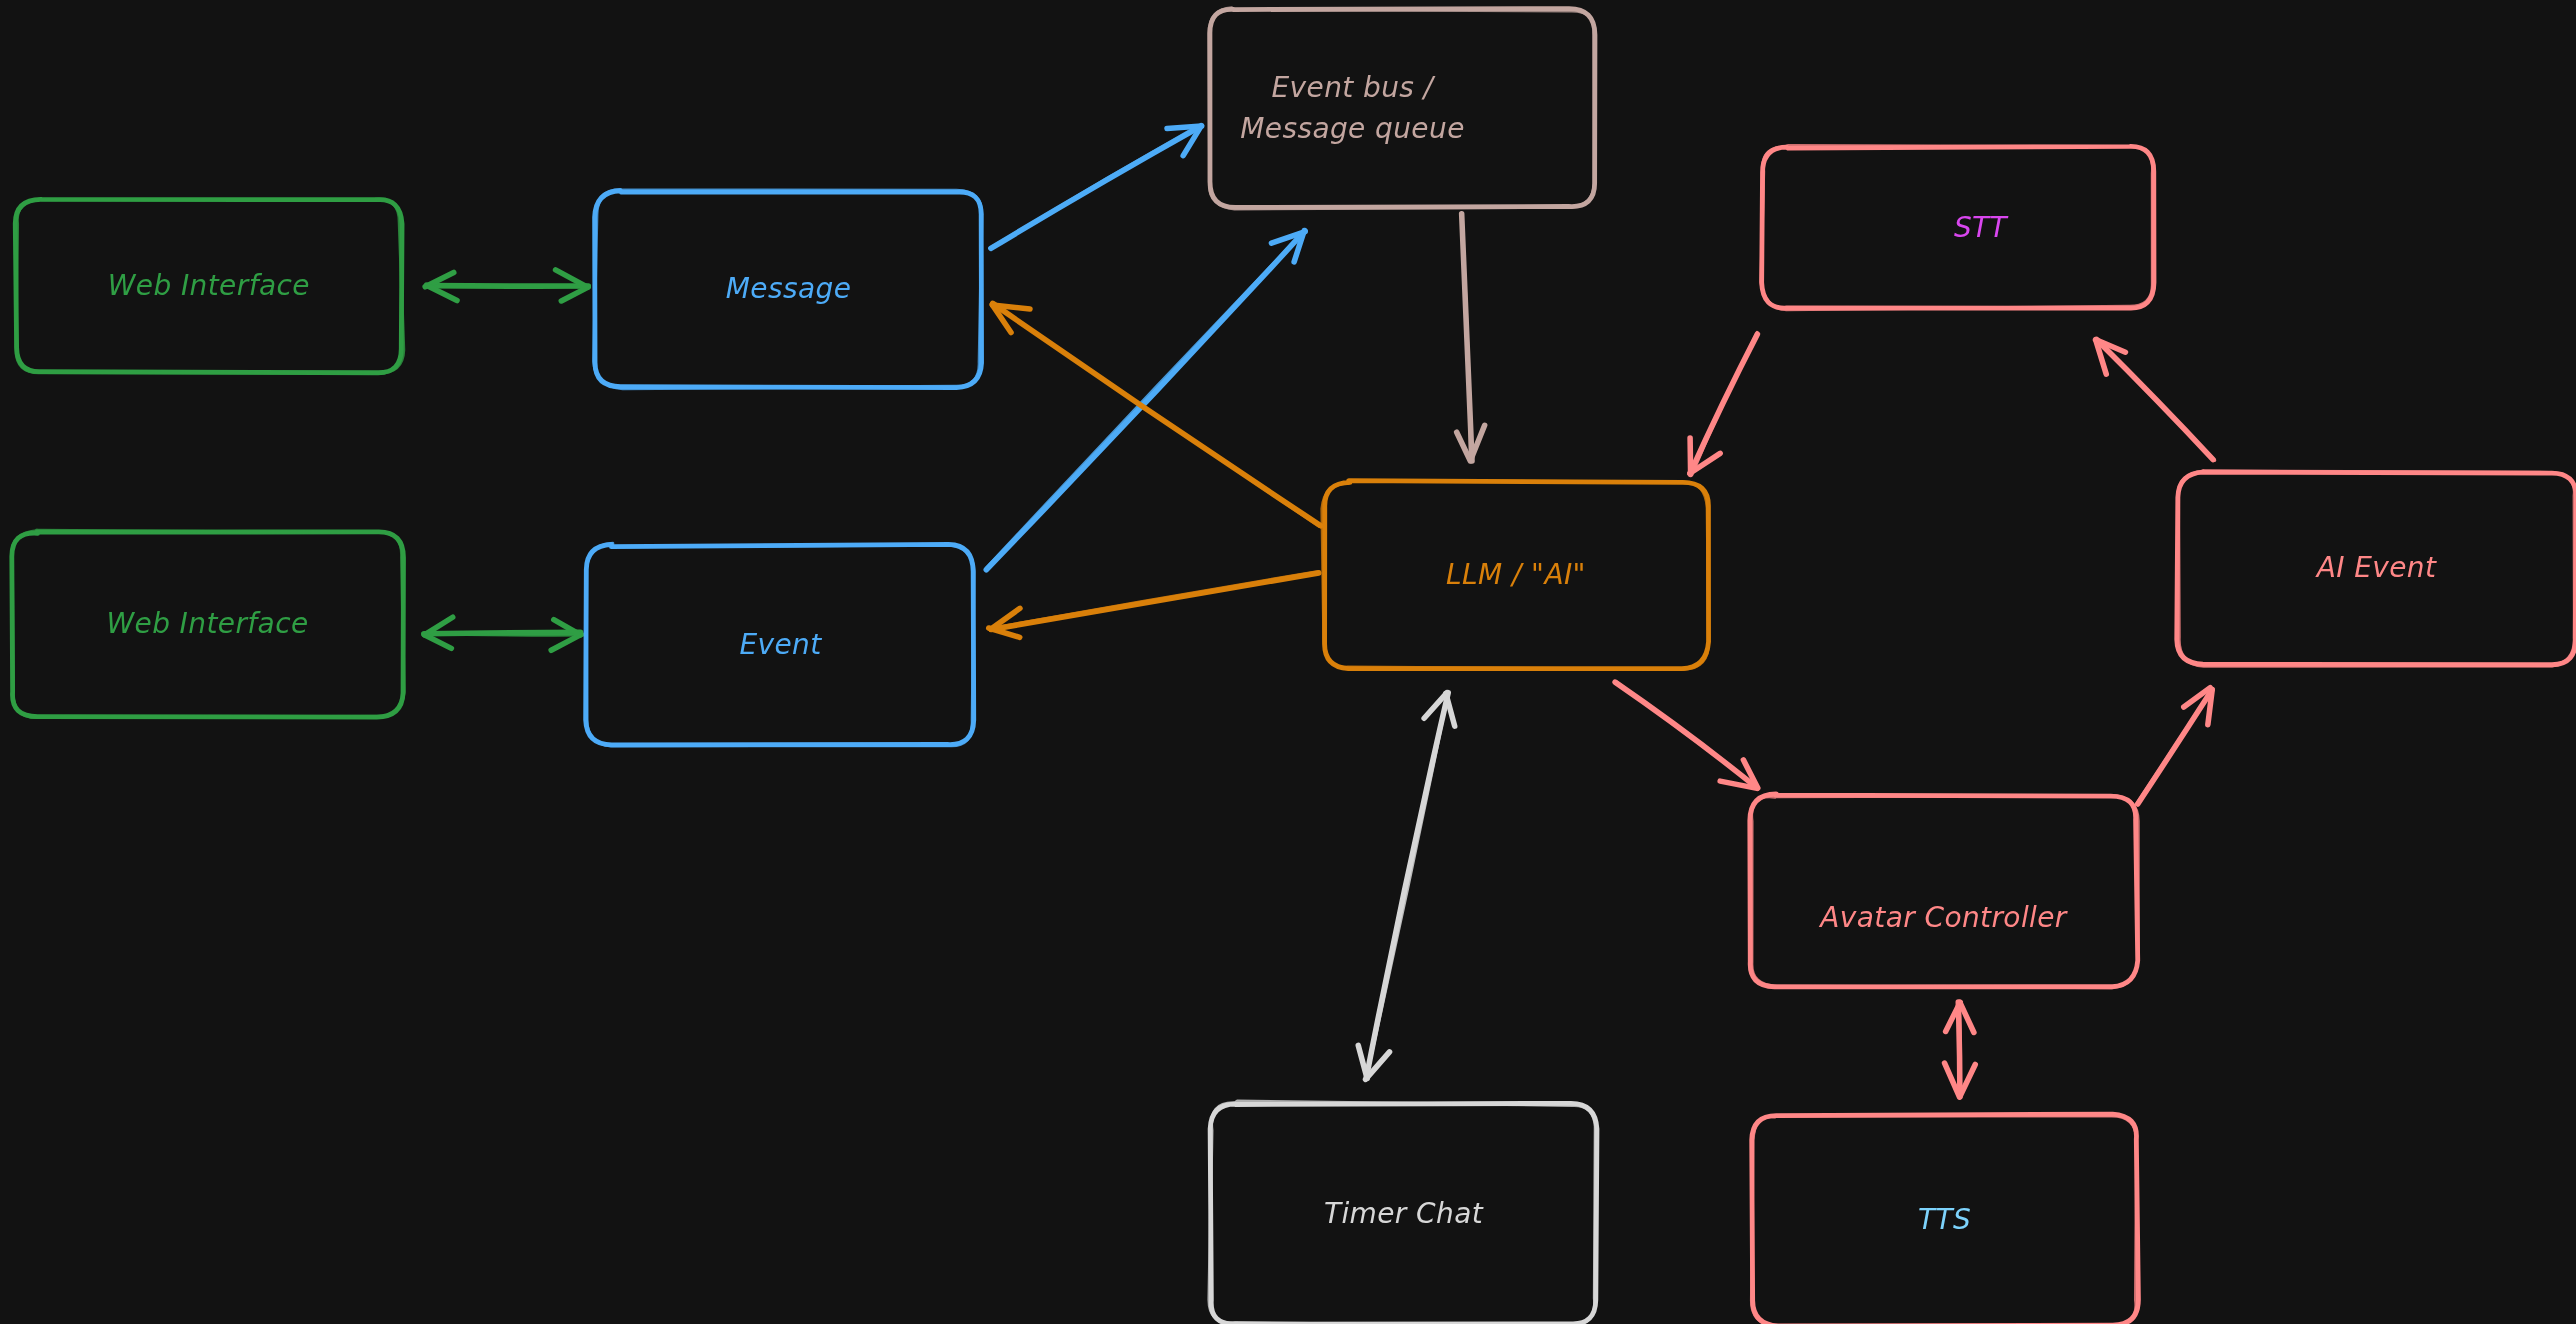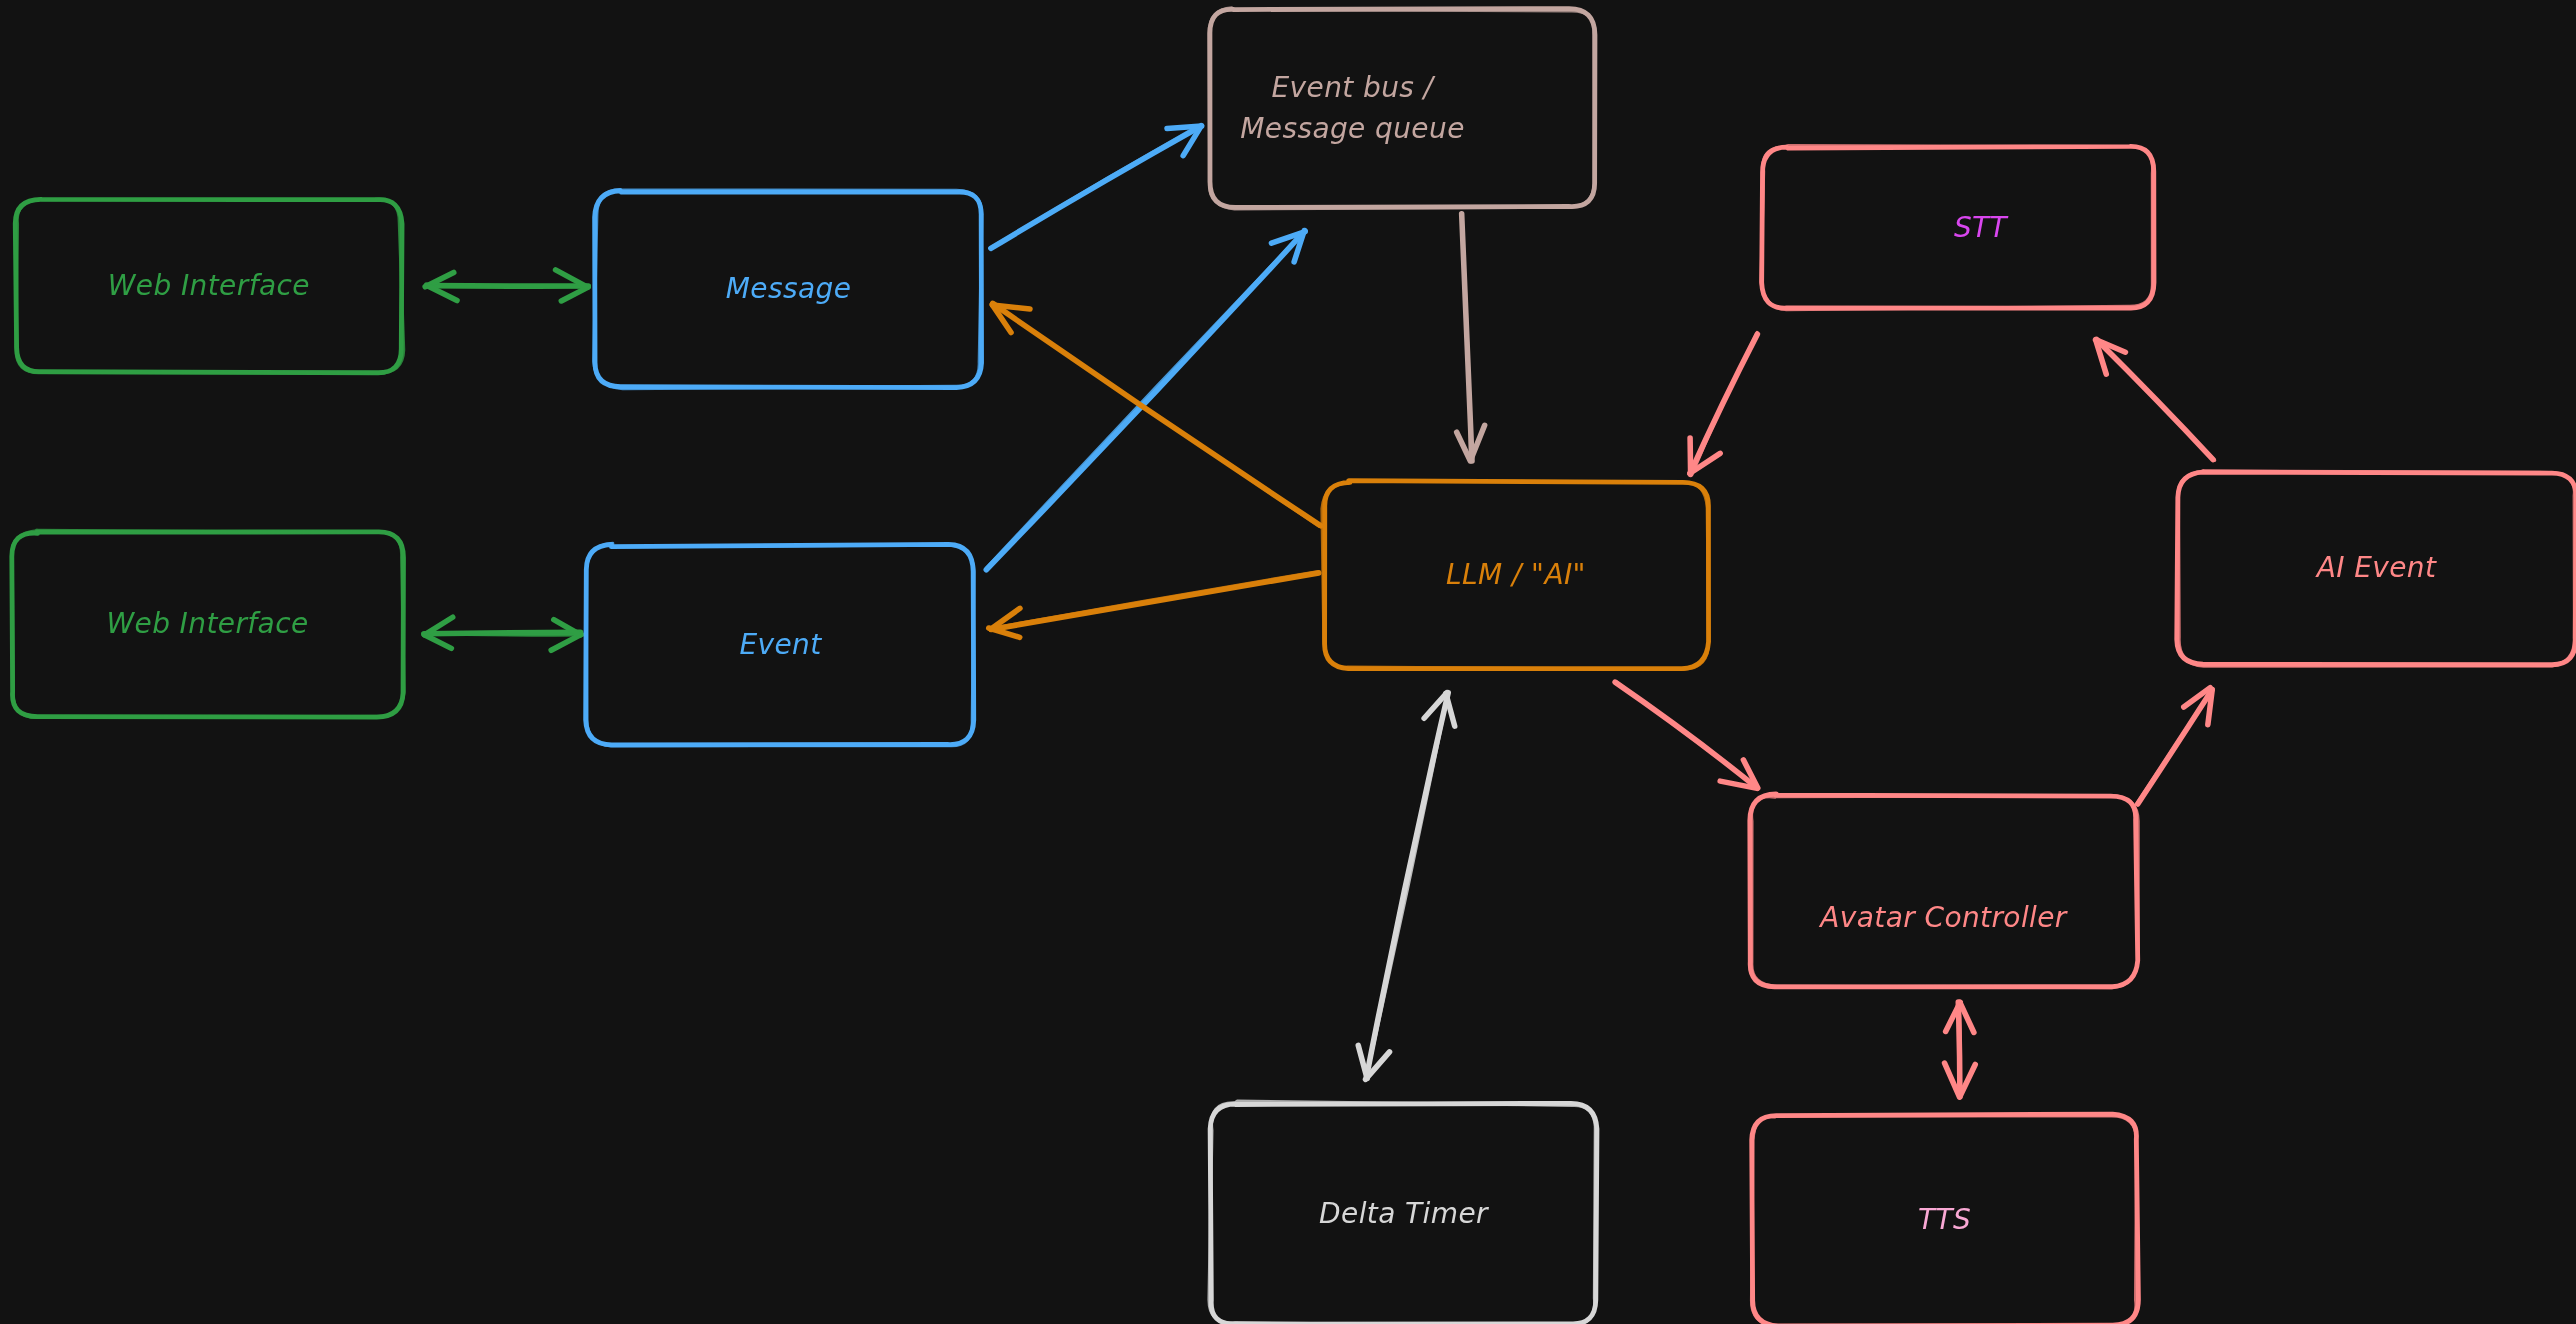--- a/index.html
+++ b/index.html
@@ -387,20 +387,20 @@
       </g>
   </svg>
   <div id="labels-group">
       <div class="node-label" style="left: 16.3px; top: 199px; width: 385px; height: 174px; color: rgb(47, 158, 68);">Web Interface</div>
       <div class="node-label" style="left: 12px; top: 532px; width: 391px; height: 185px; color: rgb(47, 158, 68);">Web Interface</div>
       <div class="node-label" style="left: 596px; top: 191px; width: 385px; height: 196px; color: rgb(77, 171, 247);">Message</div>
       <div class="node-label" style="left: 587px; top: 545px; width: 387px; height: 200px; color: rgb(77, 171, 247);">Event</div>
       <div class="node-label" style="left: 1160px; top: 9px; width: 385px; height: 199px; color: rgb(195, 166, 160);">Event bus /
 Message queue</div>
       <div class="node-label" style="left: 1324px; top: 482px; width: 384px; height: 186px; color: rgb(217, 128, 10);">LLM / "AI"</div>
-      <div class="node-label" style="left: 1211px; top: 1103px; width: 385px; height: 222px; color: rgb(215, 215, 215);">Delta Timer</div>
+      <div class="node-label" style="left: 1211px; top: 1103px; width: 385px; height: 222px; color: rgb(215, 215, 215);">Timer Chat</div>
       <div class="node-label" style="left: 1784px; top: 147px; width: 393px; height: 162px; color: #d946ef;">STT</div>
       <div class="node-label" style="left: 2177px; top: 473px; width: 399px; height: 191px; color: rgb(255, 135, 135);">AI Event</div>
       <div class="node-label" style="left: 1750px; top: 795px; width: 387px; height: 191px; color: rgb(255, 135, 135); margin-top: 28px;">Avatar Controller</div>
-      <div class="node-label" style="left: 1752px; top: 1115px; width: 385px; height: 210px; color: #f9a8d4;">TTS</div>
+      <div class="node-label" style="left: 1752px; top: 1115px; width: 385px; height: 210px; color: #7dd3fc;">TTS</div>
     </div>
 </div>
 
 
 </body></html>

